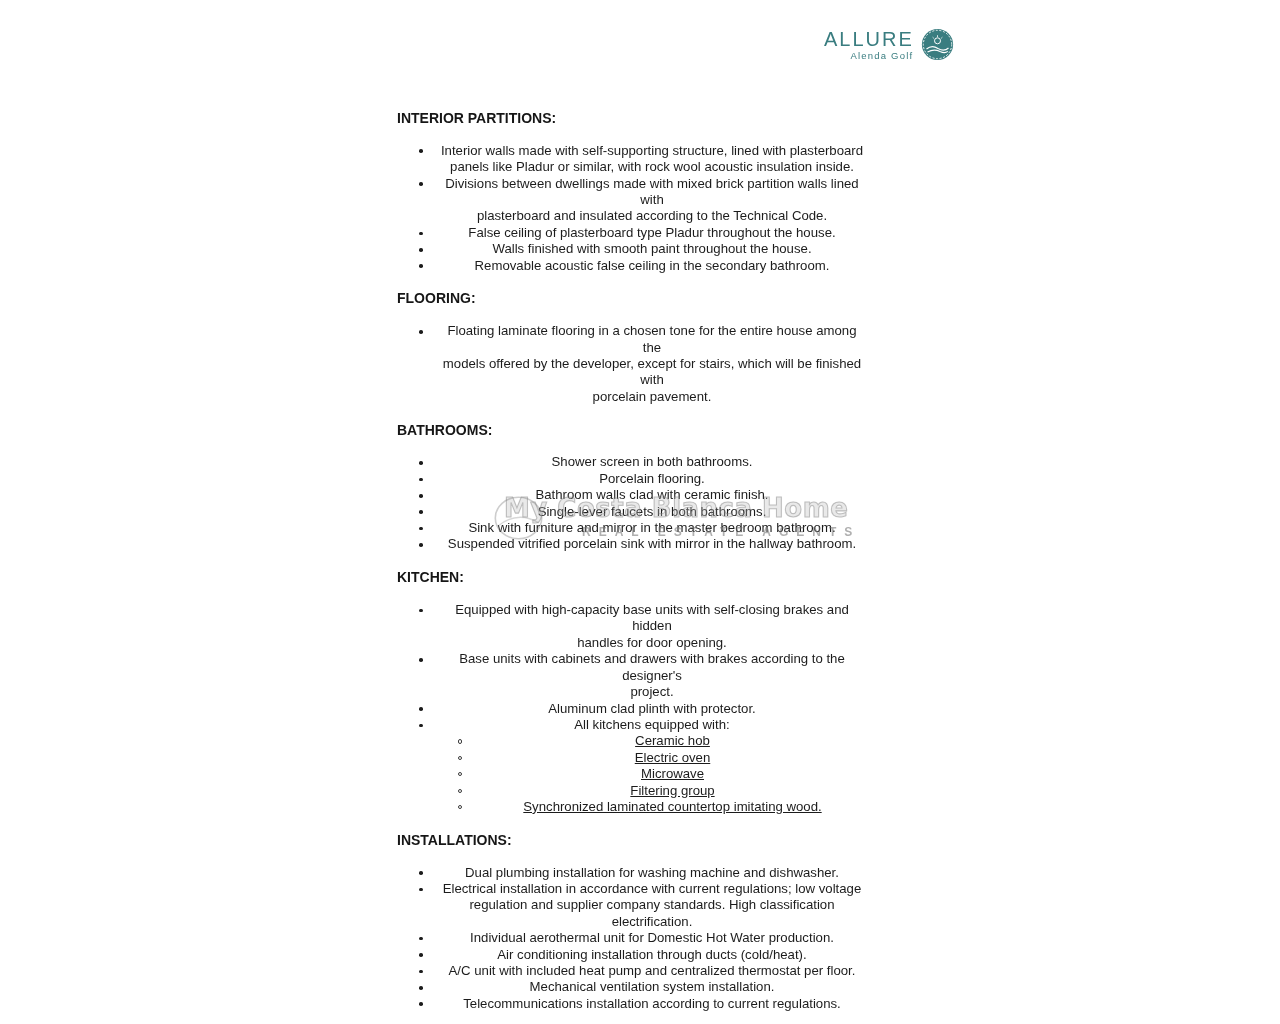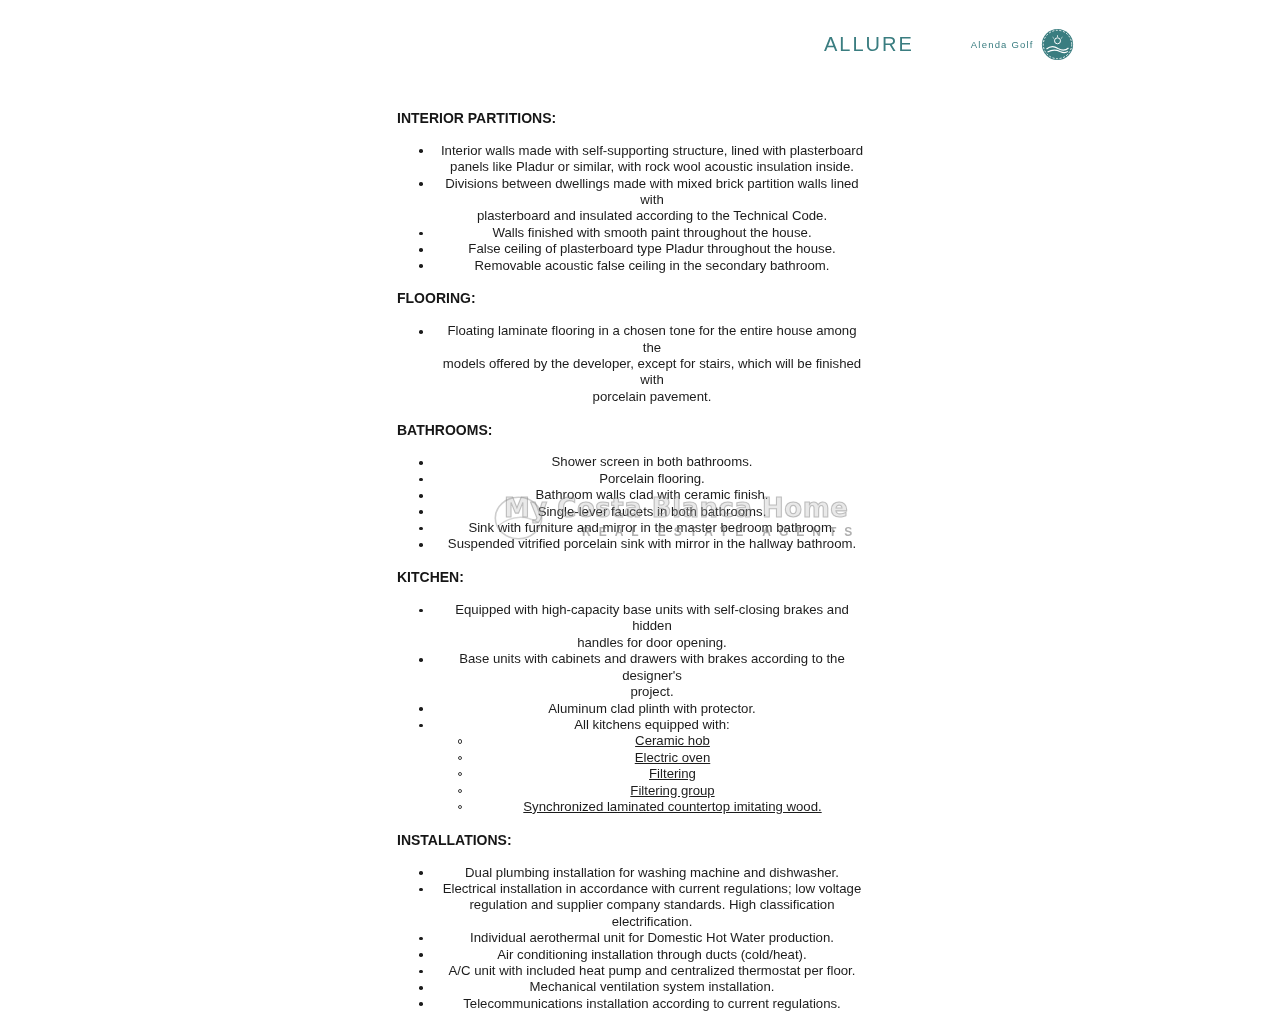--- a/index.html
+++ b/index.html
@@ -20,23 +20,22 @@
   .logo {
     position: absolute;
     left: 824px;
     top: 28px;
     display: flex;
     align-items: center;
     gap: 7px;
   }
   .logo-text {
     display: flex;
-    flex-direction: row;
+    flex-direction: column;
     align-items: center;
-    gap: 31px;
   }
   .logo-name {
     font-size: 20px;
     line-height: 21px;
     letter-spacing: 2px;
     font-weight: 500;
     color: #3a7d80;
   }
   .logo-sub {
     font-size: 9.5px;
@@ -160,22 +159,22 @@
 </div>
 
 <div class="document">
   <div id="sections">
       <div class="heading">INTERIOR PARTITIONS:</div>
       <ul class="bullets">
         <li class="b">Interior walls made with self-supporting structure, lined with plasterboard
 panels like Pladur or similar, with rock wool acoustic insulation inside.</li>
         <li class="b">Divisions between dwellings made with mixed brick partition walls lined with
 plasterboard and insulated according to the Technical Code.</li>
+        <li class="b">False ceiling of plasterboard type Pladur throughout the house.</li>
         <li class="b">Walls finished with smooth paint throughout the house.</li>
-        <li class="b">False ceiling of plasterboard type Pladur throughout the house.</li>
         <li class="b">Removable acoustic false ceiling in the secondary bathroom.</li>
       </ul>
       <div class="heading">FLOORING:</div>
       <ul class="bullets">
         <li class="b">Floating laminate flooring in a chosen tone for the entire house among the
 models offered by the developer, except for stairs, which will be finished with
 porcelain pavement.</li>
       </ul>
       <div class="heading">BATHROOMS:</div>
       <ul class="bullets">
@@ -189,21 +188,21 @@
       <div class="heading">KITCHEN:</div>
       <ul class="bullets">
         <li class="b">Equipped with high-capacity base units with self-closing brakes and hidden
 handles for door opening.</li>
         <li class="b">Base units with cabinets and drawers with brakes according to the designer's
 project.</li>
         <li class="b">Aluminum clad plinth with protector.</li>
         <li class="b">All kitchens equipped with:</li>
         <li class="b sub">Ceramic hob</li>
         <li class="b sub">Electric oven</li>
-        <li class="b sub">Filtering</li>
+        <li class="b sub">Microwave</li>
         <li class="b sub">Filtering group</li>
         <li class="b sub">Synchronized laminated countertop imitating wood.</li>
       </ul>
       <div class="heading">INSTALLATIONS:</div>
       <ul class="bullets">
         <li class="b">Dual plumbing installation for washing machine and dishwasher.</li>
         <li class="b">Electrical installation in accordance with current regulations; low voltage
 regulation and supplier company standards. High classification electrification.</li>
         <li class="b">Individual aerothermal unit for Domestic Hot Water production.</li>
         <li class="b">Air conditioning installation through ducts (cold/heat).</li>

